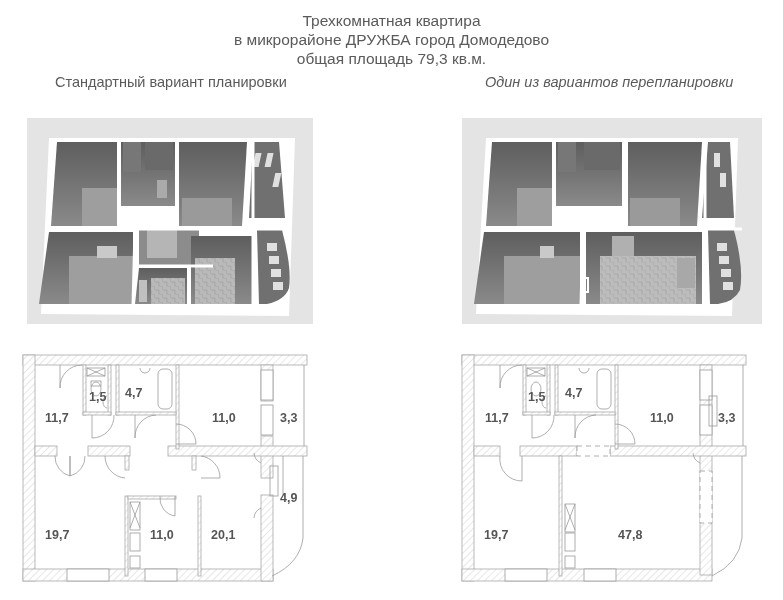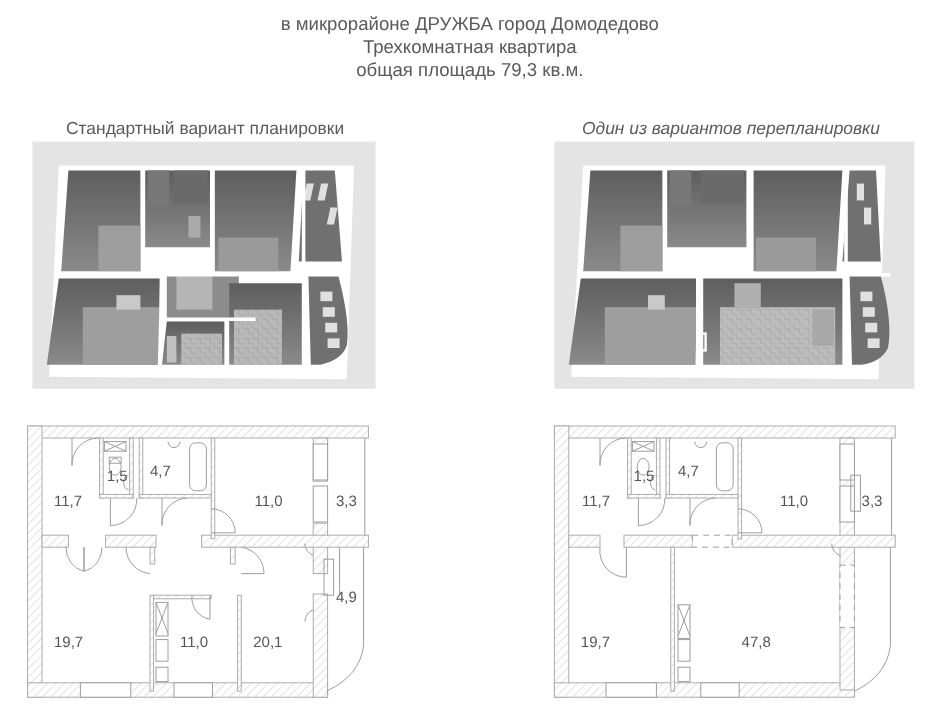--- a/index.html
+++ b/index.html
@@ -1,38 +1,38 @@
 <!DOCTYPE html>
 <html><head>
 <meta charset="utf-8">
 <style>
   html, body { margin:0; padding:0; background:#ffffff; }
   body { width:783px; height:600px; position:relative; overflow:hidden;
          font-family:"Liberation Sans", "DejaVu Sans", sans-serif; color:#555; }
   .title { position:absolute; left:0; width:783px; top:11px; text-align:center;
            font-size:15.5px; line-height:19px; color:#5a5a5a; }
   .title div { white-space:nowrap; }
-  .subhead { position:absolute; top:100px; font-size:14.5px; color:#5a5a5a; white-space:nowrap; }
+  .subhead { position:absolute; top:74px; font-size:14.5px; color:#5a5a5a; white-space:nowrap; }
   .sub-left { left:55px; }
   .sub-right { left:485px;font-style:italic; }
   .render { position:absolute; background:#e4e4e4; }
   .render-left { left:27px; top:118px; width:286px; height:206px; }
   .render-right { left:462px; top:118px; width:300px; height:206px; }
   .render svg, .plan svg { position:absolute; left:0; top:0; }
   .plan { position:absolute; }
   .plan-left { left:20px; top:348px; width:300px; height:245px; }
   .plan-right { left:455px; top:348px; width:320px; height:245px; }
-  .area { position:absolute; font-size:12.5px; color:#555; white-space:nowrap; }
+  .area { position:absolute; font-size:12.5px; color:#555; white-space:nowrap;font-weight:bold; }
 </style>
 </head>
 <body>
 
 <div class="title">
+  <div>Трехкомнатная квартира</div>
   <div>в микрорайоне ДРУЖБА город Домодедово</div>
-  <div>Трехкомнатная квартира</div>
   <div>общая площадь 79,3 кв.м.</div>
 </div>
 
 <div class="subhead sub-left">Стандартный вариант планировки</div>
 <div class="subhead sub-right">Один из вариантов перепланировки</div>
 
 <div class="render render-left">
   <svg width="286" height="206" viewBox="0 0 286 206">
     <defs>
       <linearGradient id="wallG" x1="0" y1="0" x2="0" y2="1">

